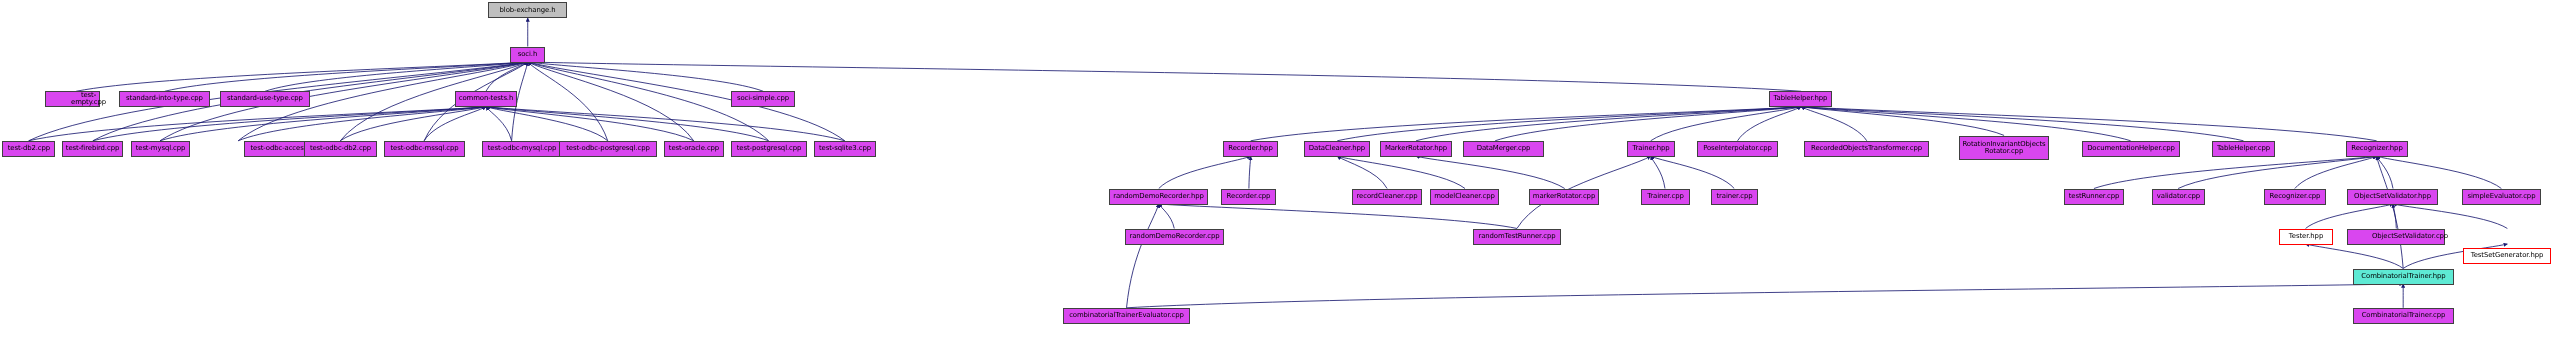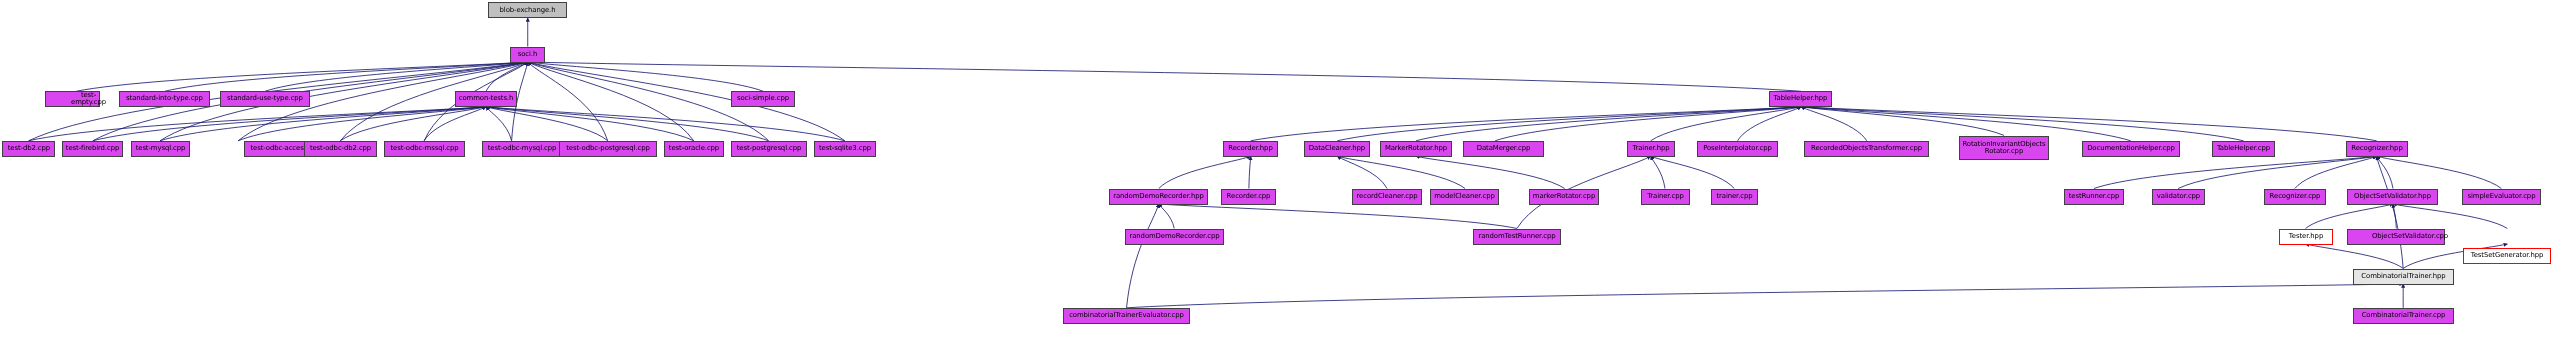--- a/index.html
+++ b/index.html
@@ -19,21 +19,21 @@
     border:0.6px solid #404040;
     background:#d946ef;
     color:#000000;
     font-size:6.9px;
     line-height:7.2px;
     white-space:pre-line;
     z-index:5;
     letter-spacing:-0.1px;
   }
   .node.root{background:#bfbfbf;border:0.6px solid #404040;}
-  .node.focus{border:0.6px solid #404040;background:#e5e5e5;}
+  .node.focus{border:0.6px solid #404040;background:#5eead4;}
   .node.red{border:0.6px solid #ff0000;background:#ffffff;}
   .node.two-line{line-height:7.5px;}
 </style>
 </head>
 <body>
 
 <div id="canvas">
   <svg id="edges" viewBox="0 0 4315 575" preserveAspectRatio="none">
     <defs>
       <marker id="arrow" viewBox="0 0 10 10" refX="9" refY="5" markerWidth="5" markerHeight="5" orient="auto-start-reverse">

